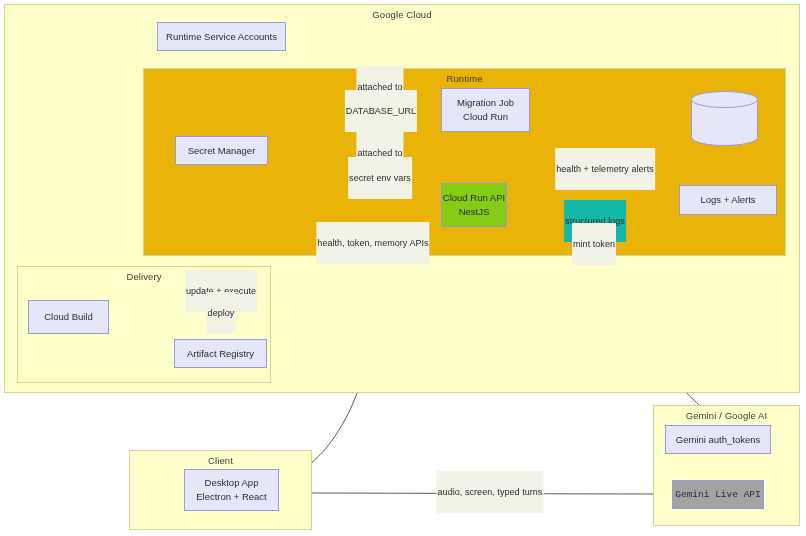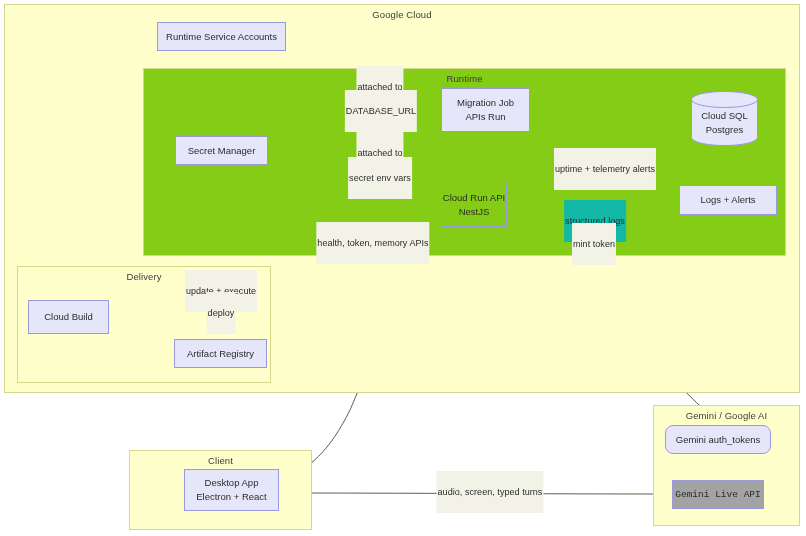--- a/index.html
+++ b/index.html
@@ -110,21 +110,21 @@
         <path d="M 519 215 C 570 235 620 300 660 360 C 680 390 700 405 716 421" fill="none" stroke="#4d4d33" stroke-width="0.9" marker-end="url(#arrow)"></path>
         <path d="M 279 480 C 310 470 330 450 350 410 C 380 340 410 270 437 226" fill="none" stroke="#4d4d33" stroke-width="0.9" marker-end="url(#arrow)"></path>
         <path d="M 279 493 C 400 493 550 494 667 494" fill="none" stroke="#4d4d33" stroke-width="0.9" marker-end="url(#arrow)"></path>
       </g>
   </svg>
 
   <div id="containers">
       <div class="container-box" style="left: 4px; top: 4px; width: 796px; height: 389px; background: rgb(255, 255, 204); border-color: rgb(214, 214, 143);">
         <div class="container-title">Google Cloud</div>
       </div>
-      <div class="container-box" style="left: 143px; top: 68px; width: 643px; height: 188px; background: #84cc16; border-color: rgb(214, 214, 143);">
+      <div class="container-box" style="left: 143px; top: 68px; width: 643px; height: 188px; background: #eab308; border-color: rgb(214, 214, 143);">
         <div class="container-title">Runtime</div>
       </div>
       <div class="container-box" style="left: 17px; top: 266px; width: 254px; height: 117px; background: rgb(255, 255, 204); border-color: rgb(214, 214, 143);">
         <div class="container-title">Delivery</div>
       </div>
       <div class="container-box" style="left: 129px; top: 450px; width: 183px; height: 80px; background: rgb(255, 255, 204); border-color: rgb(214, 214, 143);">
         <div class="container-title">Client</div>
       </div>
       <div class="container-box" style="left: 653px; top: 405px; width: 147px; height: 121px; background: rgb(255, 255, 204); border-color: rgb(214, 214, 143);">
         <div class="container-title">Gemini / Google AI</div>
@@ -132,63 +132,59 @@
     </div>
   <div id="nodes">
       <div class="node" style="left: 157px; top: 22px; width: 129px; height: 29px; background: rgb(230, 230, 250); border-color: rgb(153, 153, 221);">
         <span>Runtime Service Accounts</span>
       </div>
       <div class="node" style="left: 175px; top: 136px; width: 93px; height: 29px; background: rgb(230, 230, 250); border-color: rgb(153, 153, 221);">
         <span>Secret Manager</span>
       </div>
       <div class="node" style="left: 441px; top: 88px; width: 89px; height: 44px; background: rgb(230, 230, 250); border-color: rgb(153, 153, 221);">
         <span>Migration Job</span>
-        <span class="line2">APIs Run</span>
+        <span class="line2">Cloud Run</span>
       </div>
       <div class="db-node" style="left: 691px; top: 91px; width: 67px; height: 55px;">
         <svg class="db-svg" width="67" height="55">
           <path d="M0.5,8.5 L0.5,46.5 A33,8 0 0 0 66.5,46.5 L66.5,8.5 Z" fill="#e6e6fa" stroke="#9999dd"></path>
           <ellipse cx="33.5" cy="8.5" rx="33" ry="8" fill="#e6e6fa" stroke="#9999dd"></ellipse>
         </svg>
-        <div class="db-label">
-          <div>Cloud SQL</div>
-          <div>Postgres</div>
-        </div>
       </div>
       <div class="node" style="left: 441px; top: 183px; width: 66px; height: 44px; background: #84cc16; border-color: rgb(153, 153, 221);">
         <span>Cloud Run API</span>
         <span class="line2">NestJS</span>
       </div>
       <div class="node" style="left: 679px; top: 185px; width: 98px; height: 30px; background: rgb(230, 230, 250); border-color: rgb(153, 153, 221);">
         <span>Logs + Alerts</span>
       </div>
       <div class="node" style="left: 28px; top: 300px; width: 81px; height: 34px; background: rgb(230, 230, 250); border-color: rgb(153, 153, 221);">
         <span>Cloud Build</span>
       </div>
       <div class="node" style="left: 174px; top: 339px; width: 93px; height: 29px; background: rgb(230, 230, 250); border-color: rgb(153, 153, 221);">
         <span>Artifact Registry</span>
       </div>
       <div class="node" style="left: 184px; top: 469px; width: 95px; height: 42px; background: rgb(230, 230, 250); border-color: rgb(153, 153, 221);">
         <span>Desktop App</span>
         <span class="line2">Electron + React</span>
       </div>
-      <div class="node" style="left: 665px; top: 425px; width: 106px; height: 29px; background: rgb(230, 230, 250); border-color: rgb(153, 153, 221); border-radius: 8px;">
+      <div class="node" style="left: 665px; top: 425px; width: 106px; height: 29px; background: rgb(230, 230, 250); border-color: rgb(153, 153, 221);">
         <span>Gemini auth_tokens</span>
       </div>
       <div class="node" style="left: 672px; top: 480px; width: 92px; height: 29px; background: #a3a3a3; border-color: rgb(153, 153, 221); font-family: Liberation Mono, monospace;">
         <span>Gemini Live API</span>
       </div>
     </div>
   <div id="edge-labels">
       <div class="edge-label" style="left: 380px; top: 87px; background: rgb(242, 242, 230);">attached to</div>
       <div class="edge-label" style="left: 381px; top: 111px; background: rgb(242, 242, 230);">DATABASE_URL</div>
       <div class="edge-label" style="left: 380px; top: 153px; background: rgb(242, 242, 230);">attached to</div>
       <div class="edge-label" style="left: 380px; top: 178px; background: rgb(242, 242, 230);">secret env vars</div>
       <div class="edge-label" style="left: 221px; top: 291px; background: rgb(242, 242, 230);">update + execute</div>
       <div class="edge-label" style="left: 221px; top: 313px; background: rgb(242, 242, 230);">deploy</div>
       <div class="edge-label" style="left: 373px; top: 243px; background: rgb(242, 242, 230);">health, token, memory APIs</div>
-      <div class="edge-label" style="left: 605px; top: 169px; background: rgb(242, 242, 230);">uptime + telemetry alerts</div>
+      <div class="edge-label" style="left: 605px; top: 169px; background: rgb(242, 242, 230);">health + telemetry alerts</div>
       <div class="edge-label" style="left: 595px; top: 221px; background: #14b8a6;">structured logs</div>
       <div class="edge-label" style="left: 594px; top: 244px; background: rgb(242, 242, 230);">mint token</div>
       <div class="edge-label" style="left: 490px; top: 492px; background: rgb(242, 242, 230);">audio, screen, typed turns</div>
     </div>
 
 </div>
 
 </body></html>

